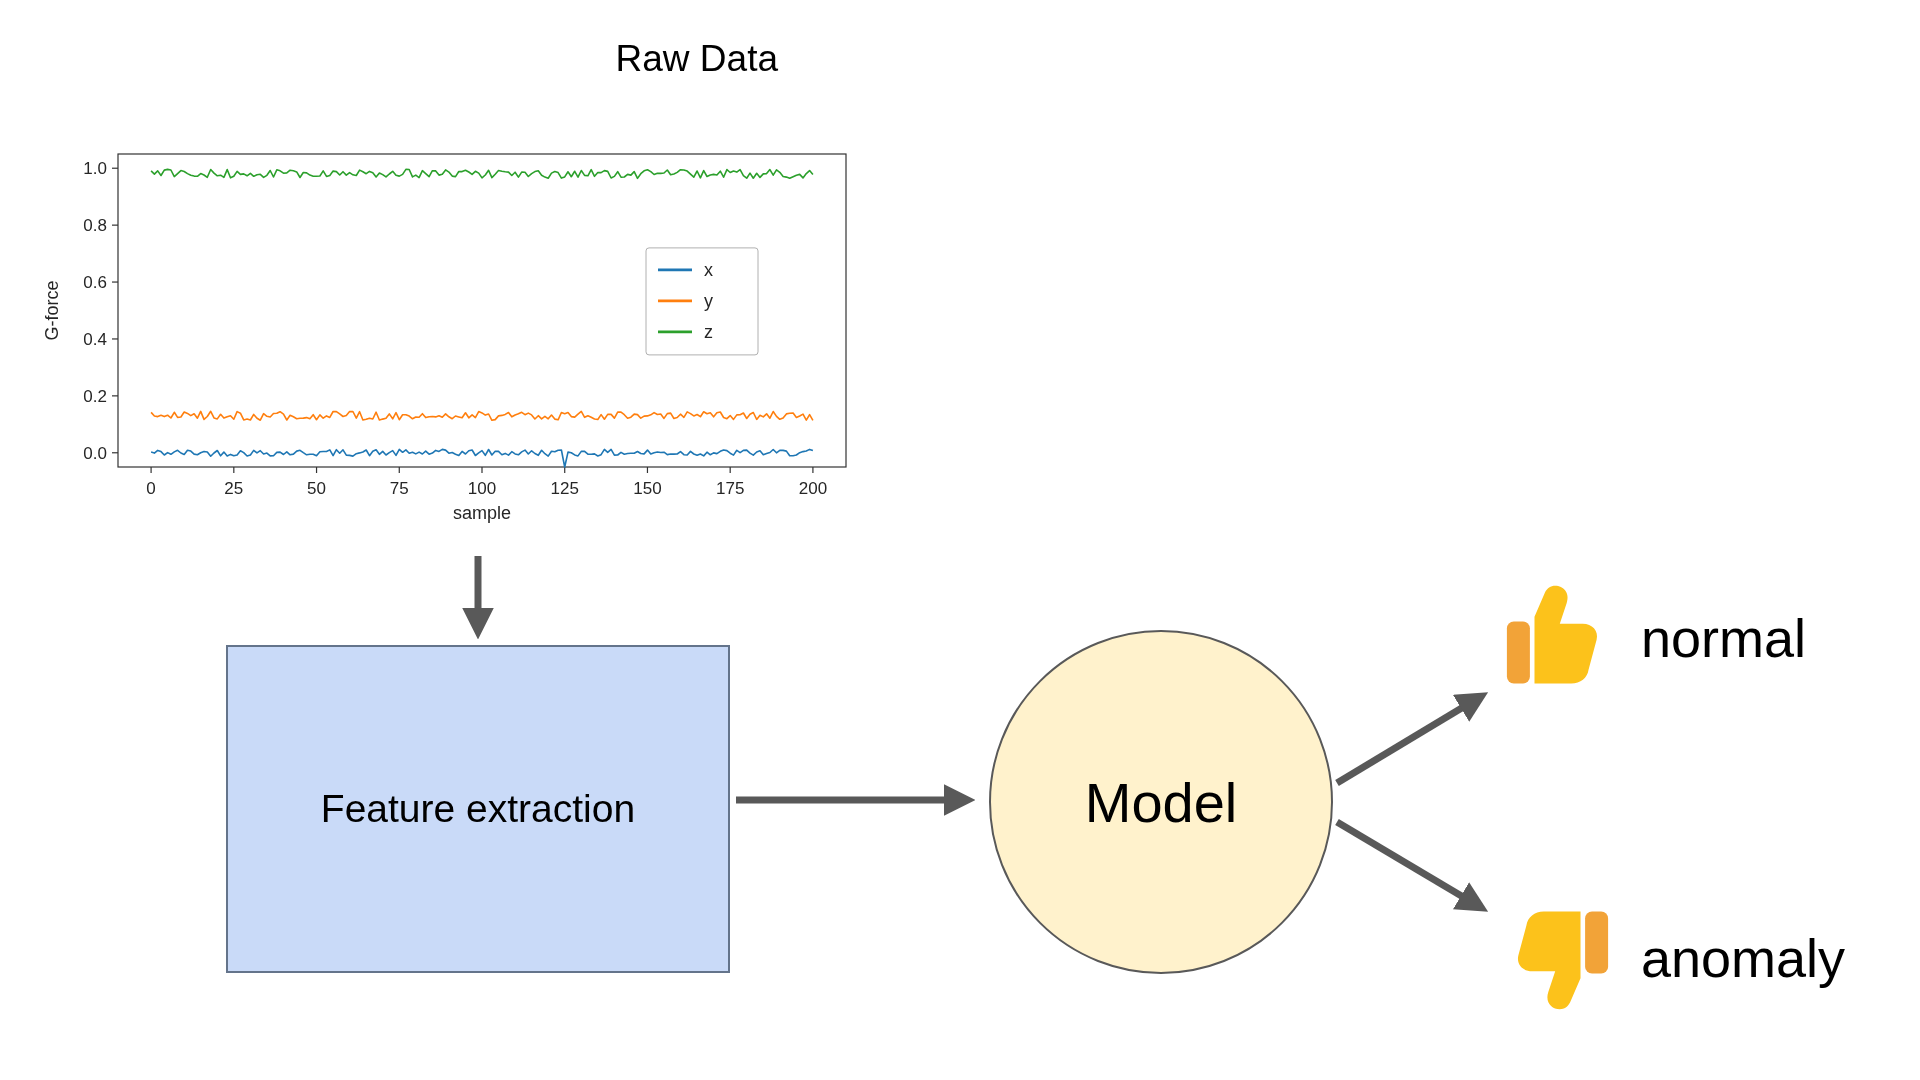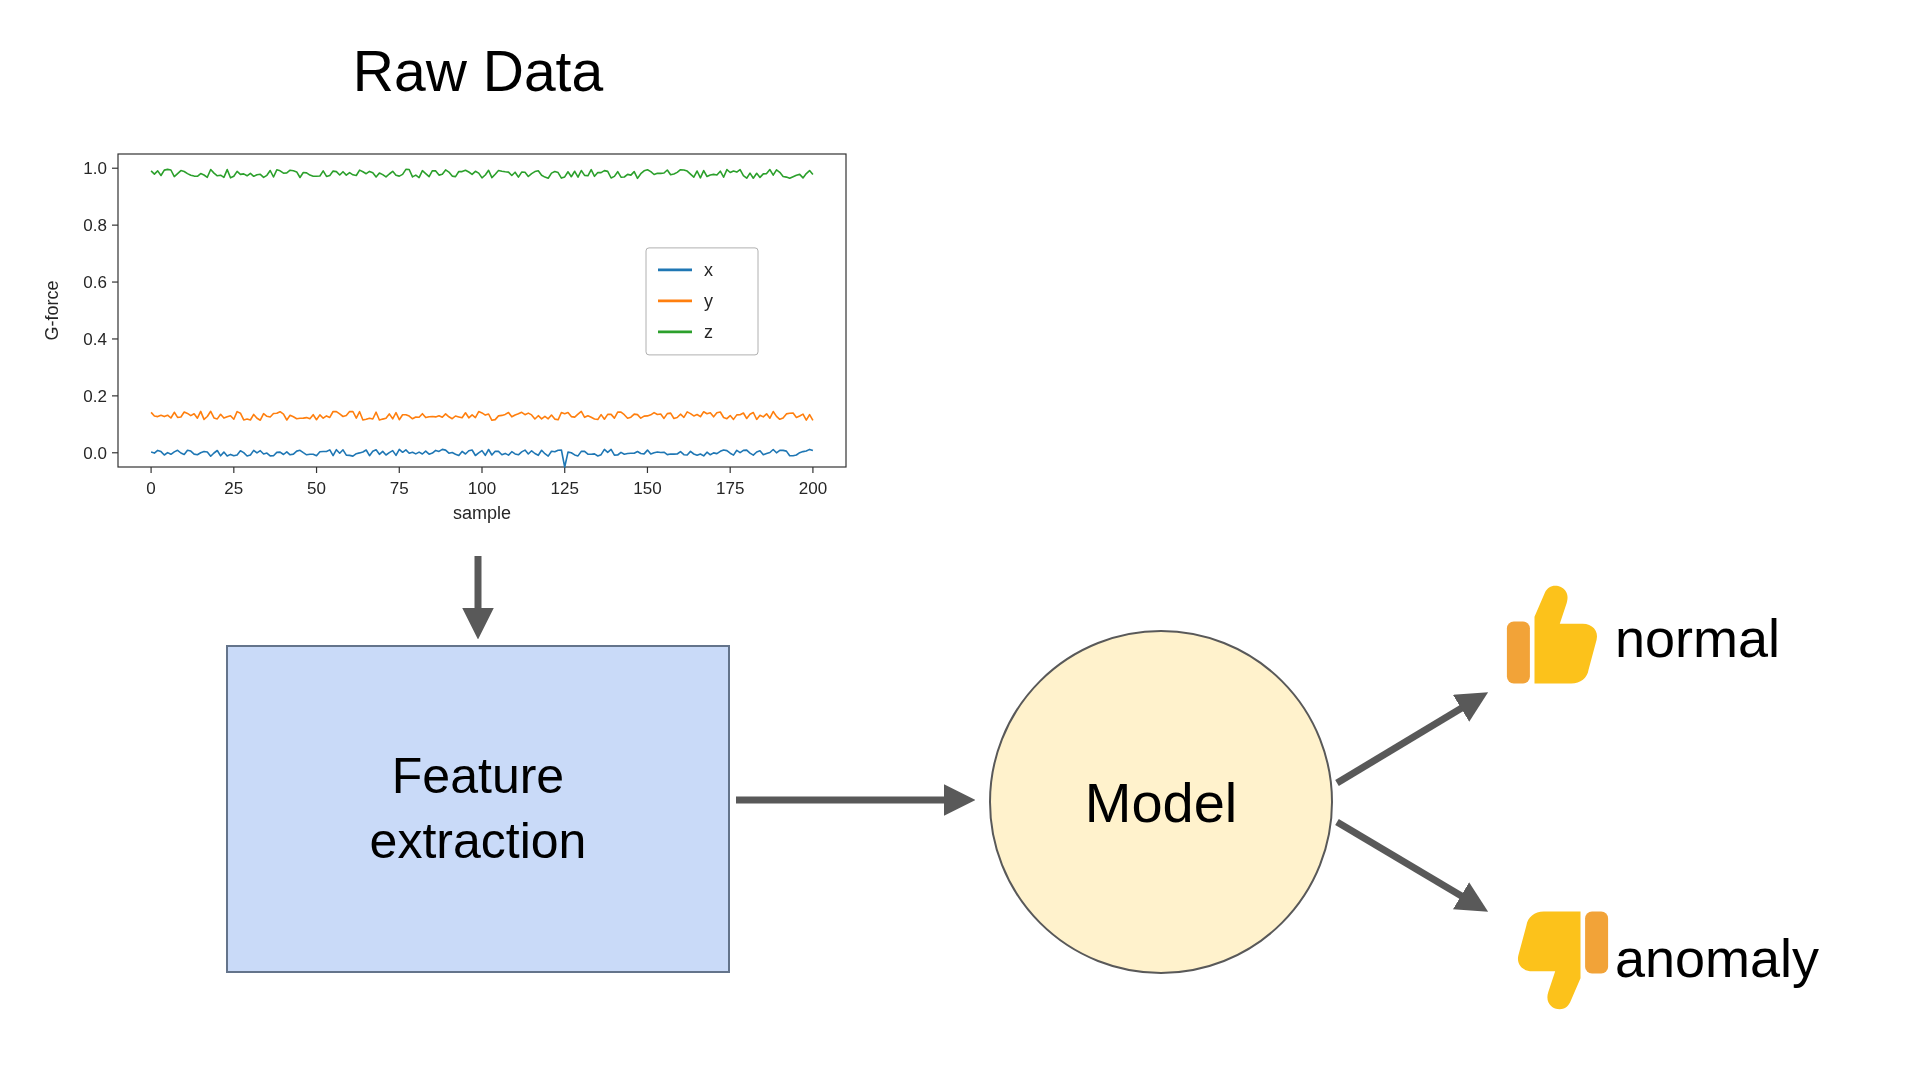--- a/index.html
+++ b/index.html
@@ -7,22 +7,22 @@
   .canvas {
     position: relative;
     width: 1920px;
     height: 1080px;
     background: #ffffff;
     overflow: hidden;
   }
   .title {
     position: absolute;
     left: 178px; top: 38px; width: 600px;
-    text-align: center;
-    font-size: 57px;
+    text-align: right;
+    font-size: 37px;
     color: #000000;
   }
   .chart-wrap {
     position: absolute;
     left: 40px; top: 140px;
     width: 820px; height: 395px;
   }
   svg { font-family: "Liberation Sans", sans-serif; }
   .connectors {
     position: absolute;
@@ -35,41 +35,41 @@
     left: 226px; top: 645px;
     width: 504px; height: 328px;
     background: var(--feature-fill, #c9daf8);
     border: 2px solid var(--feature-border, #666666);
     display: flex; align-items: center; justify-content: center;
   }
   .feature-box span {
     display: block;
     width: 330px;
     text-align: center;
-    font-size: 50px;
+    font-size: 39px;
     line-height: 1.3;
     color: #000000;
   }
   .model-circle {
     position: absolute;
     left: 989px; top: 630px;
     width: 344px; height: 344px;
     border-radius: 50%;
     background: var(--model-fill, #fff2cc);
     border: 2px solid var(--model-border, #595959);
     display: flex; align-items: center; justify-content: center;
   }
   .model-circle span {
     font-size: 56px;
     color: #000000;
   }
   .output {
     position: absolute;
     left: 1500px;
-    display: flex; align-items: center; 
+    display: flex; align-items: center; gap: 26px;
     height: 115px;
   }
   .output-normal { top: 580px; }
   .output-anomaly { top: 900px; }
   .thumb { width: 115px; height: 115px; display: inline-block; }
   .thumb svg { width: 100%; height: 100%; }
   .output-label {
     font-size: 54px;
     color: #000000;
     white-space: nowrap;

